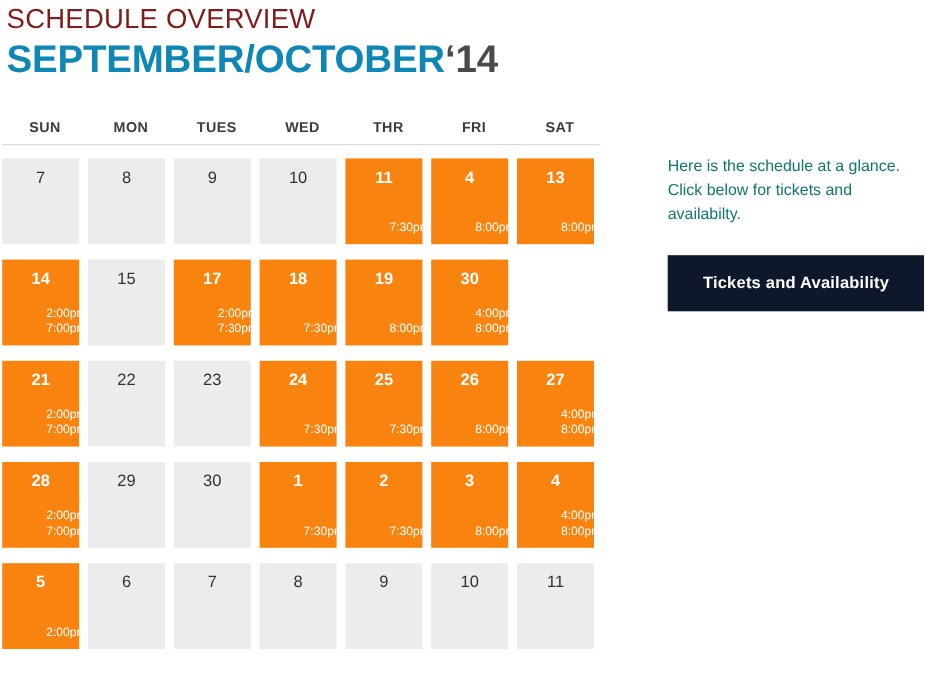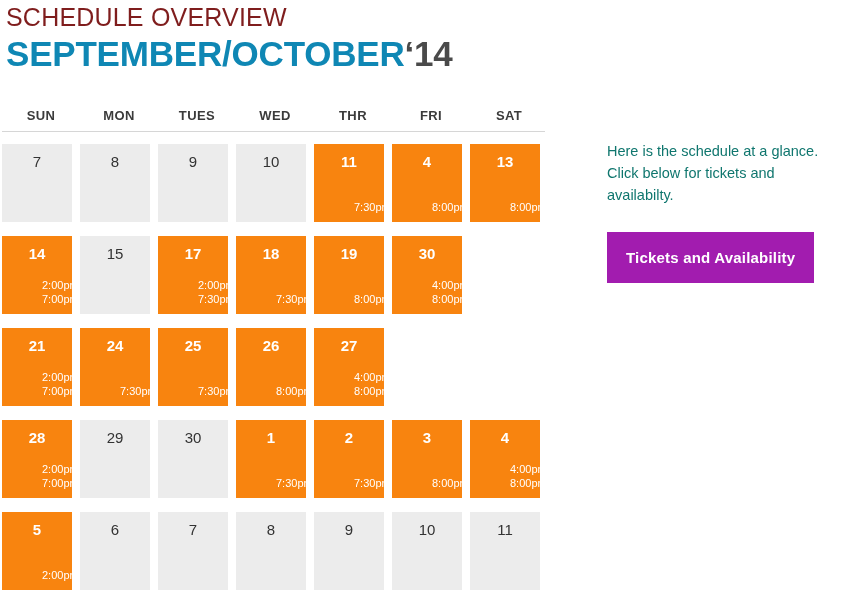--- a/index.html
+++ b/index.html
@@ -123,25 +123,25 @@
     width: 235px;
   }
   .sidebar-text {
     font-size: 14.5px;
     line-height: 22px;
     color: #0f766e;
     margin: 0 0 26px 0;
   }
   .tickets-button {
     display: inline-block;
-    background: #a21caf;
+    background: #0f172a;
     color: #ffffff;
     font-size: 15px;
     font-weight: bold;
-    padding: 17px 19px;
+    padding: 17px 32px;
     border: none;
     cursor: pointer;
     font-family: "Liberation Sans", sans-serif;
     letter-spacing: 0.2px;
   }
 </style>
 </head>
 <body>
 
 <div class="header">
@@ -234,20 +234,26 @@
         </div>
       </div>
       <div class="week-row">
         <div class="day-cell active">
           <div class="day-num">21</div>
           <div class="times">
             <span class="time">2:00pm</span>
             <span class="time">7:00pm</span>
           </div>
         </div>
+        <div class="day-cell inactive">
+          <div class="day-num">22</div>
+        </div>
+        <div class="day-cell inactive">
+          <div class="day-num">23</div>
+        </div>
         <div class="day-cell active">
           <div class="day-num">24</div>
           <div class="times">
             <span class="time">7:30pm</span>
           </div>
         </div>
         <div class="day-cell active">
           <div class="day-num">25</div>
           <div class="times">
             <span class="time">7:30pm</span>

